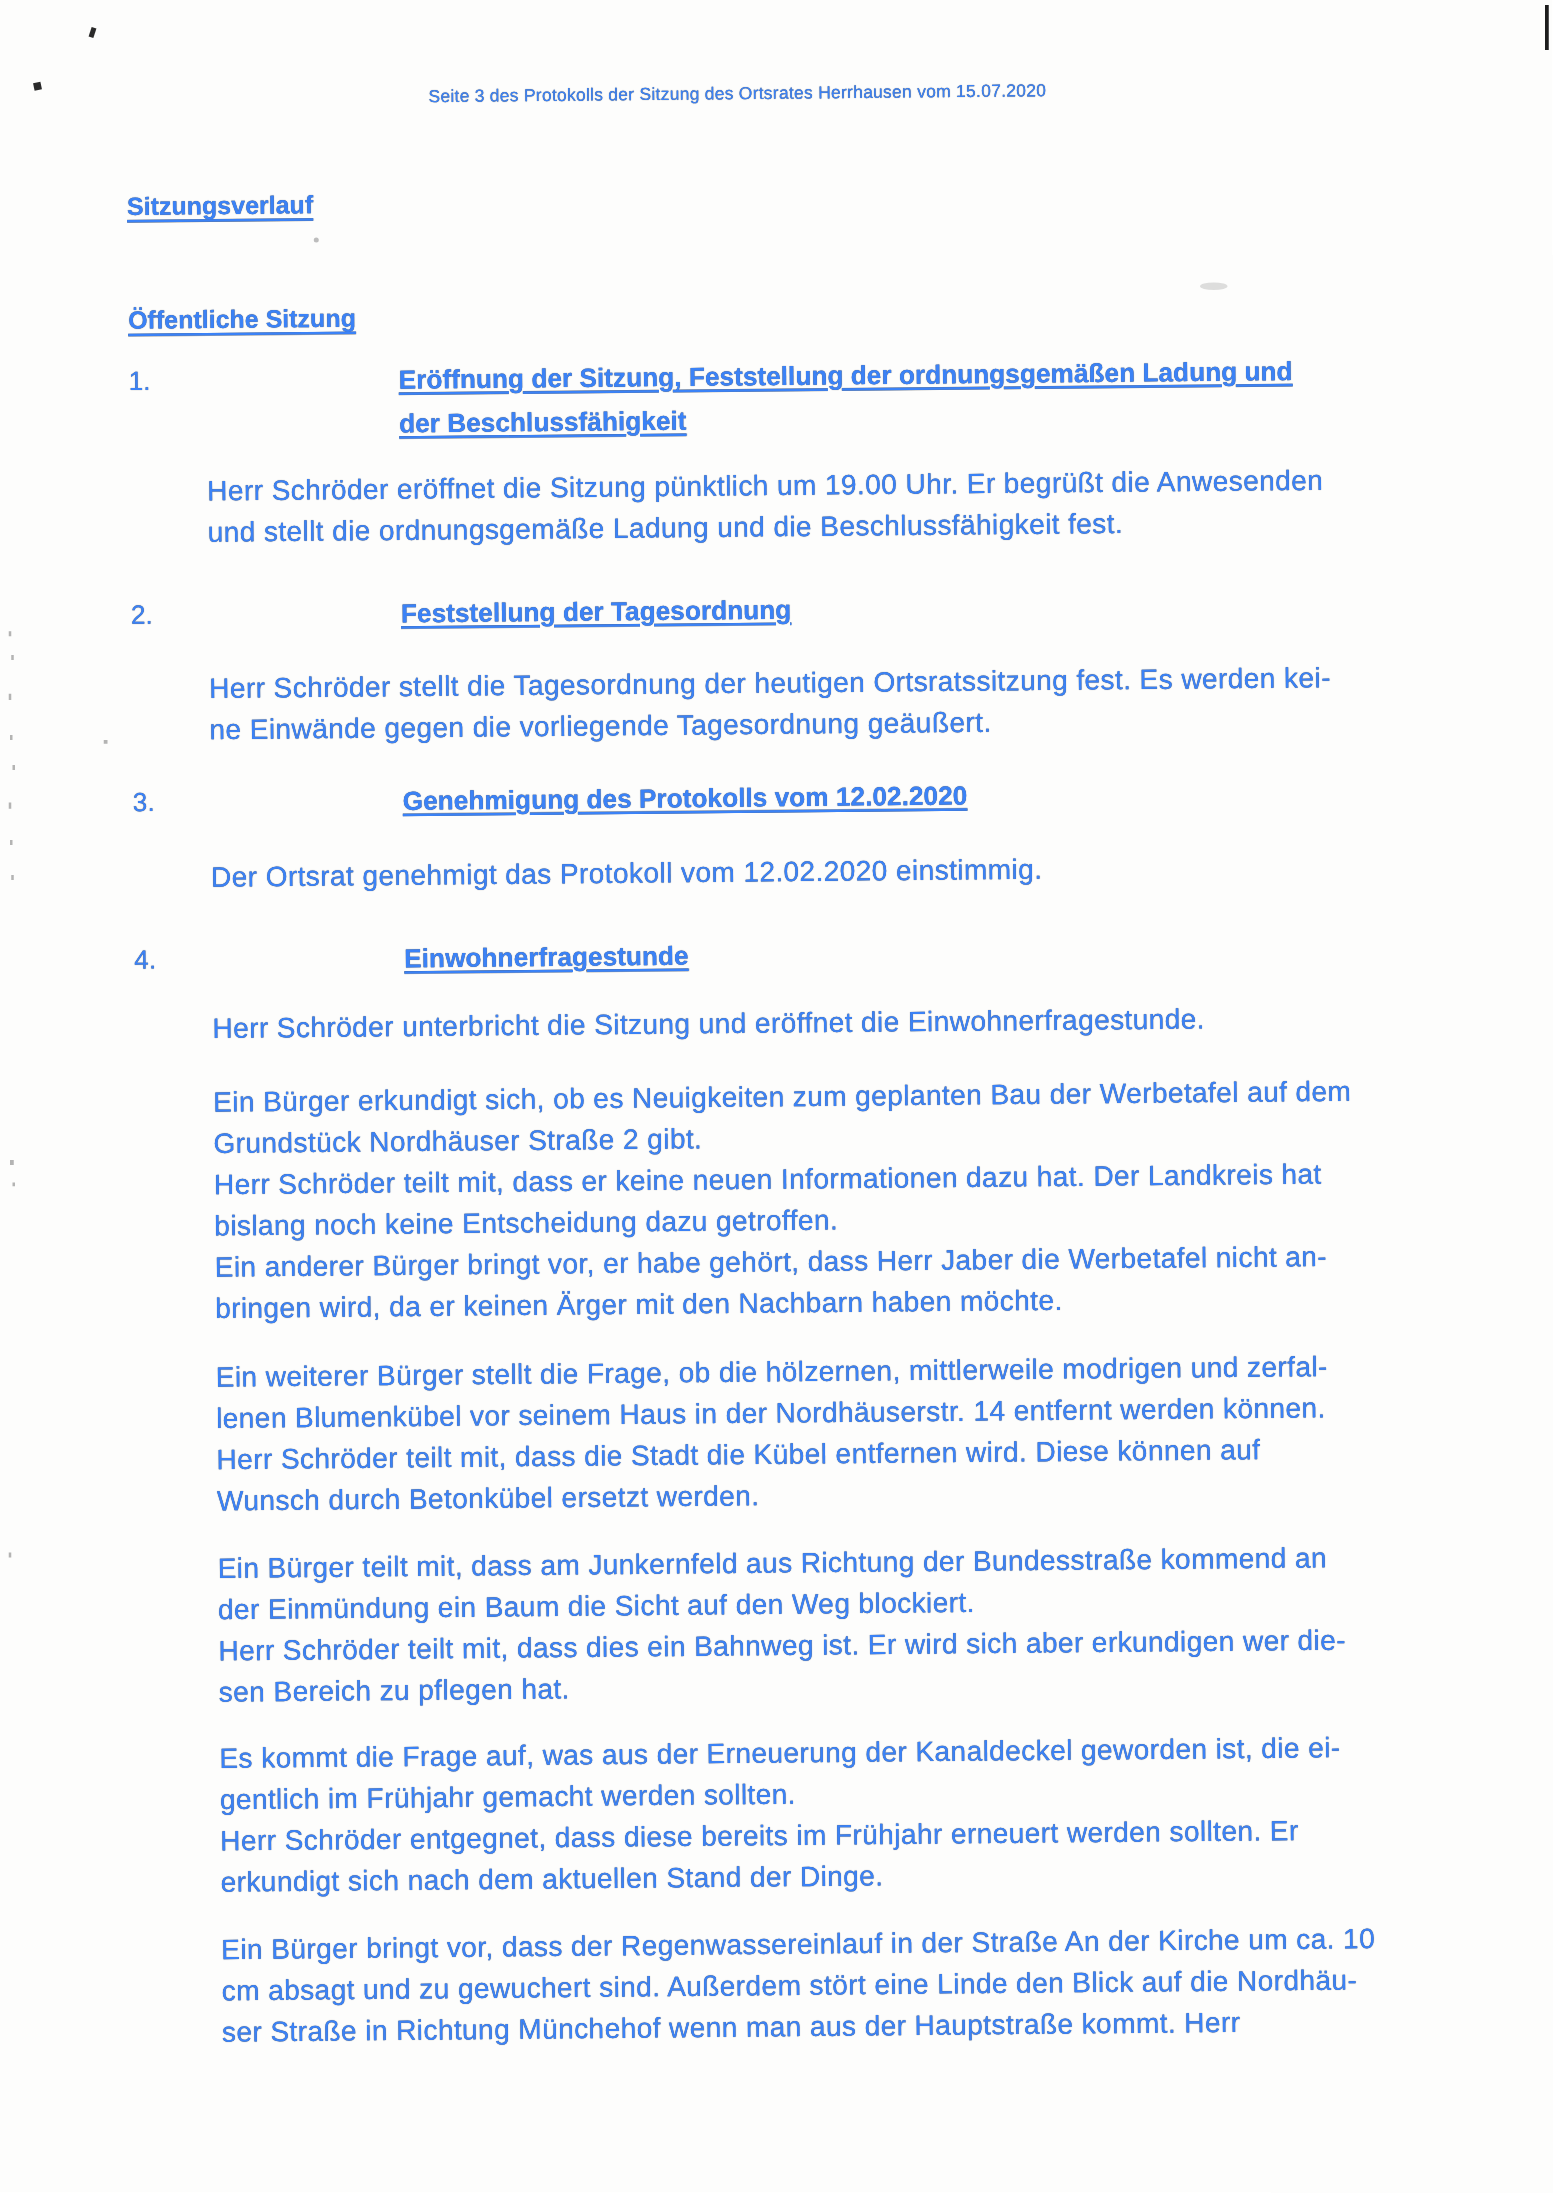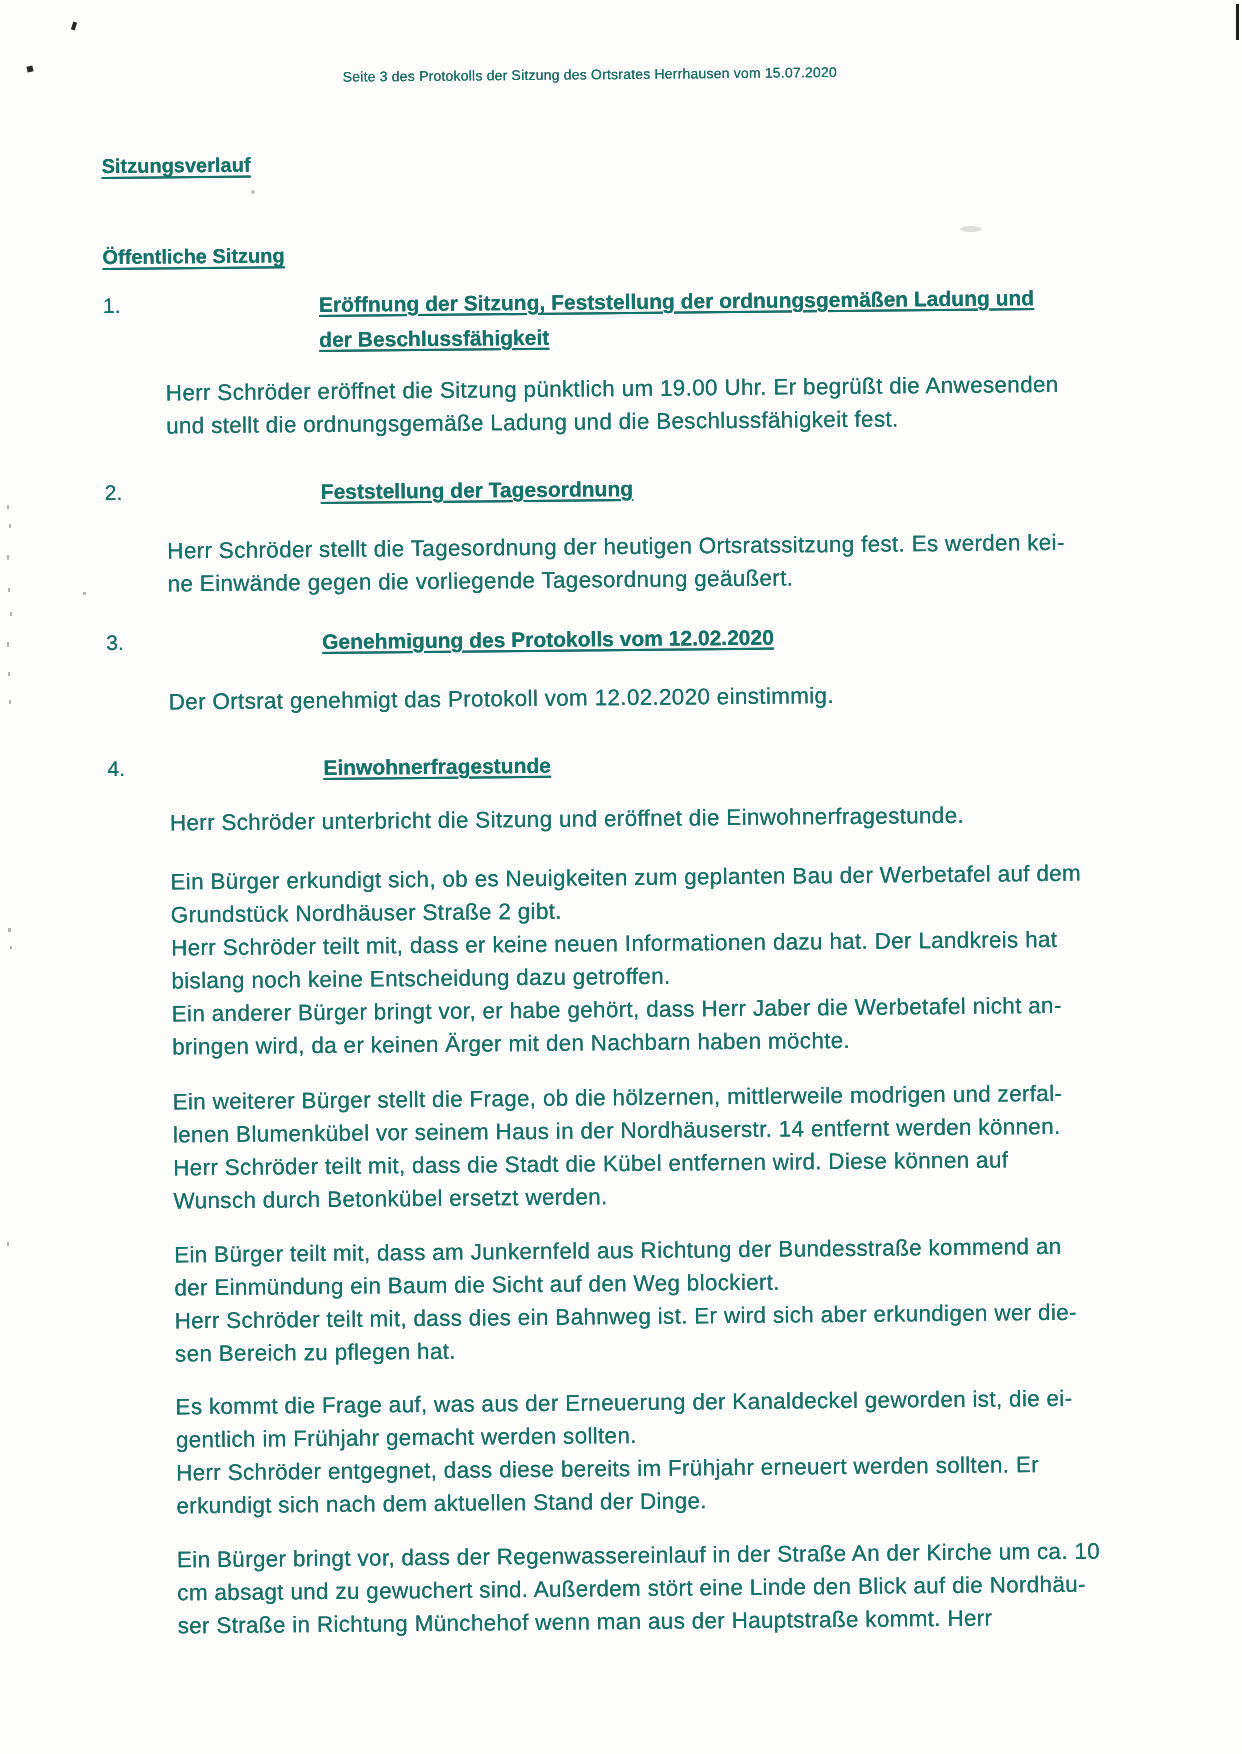--- a/index.html
+++ b/index.html
@@ -3,21 +3,21 @@
 <meta charset="utf-8">
 <style>
   html, body { margin: 0; padding: 0; background: #ffffff; }
   .page {
     position: relative;
     width: 1242px;
     height: 1754px;
     background: #fdfdfc;
     overflow: hidden;
     font-family: "Liberation Sans", sans-serif;
-    color: #0f766e;
+    color: #3b82f6;
   }
   .sheet {
     position: absolute;
     inset: 0;
     transform: rotate(-0.55deg);
     transform-origin: 0 0;
     text-shadow: 0 0 0.6px rgba(15,15,15,0.8);
   }
   .doc-header {
     margin: 71px 0 0 342px;

